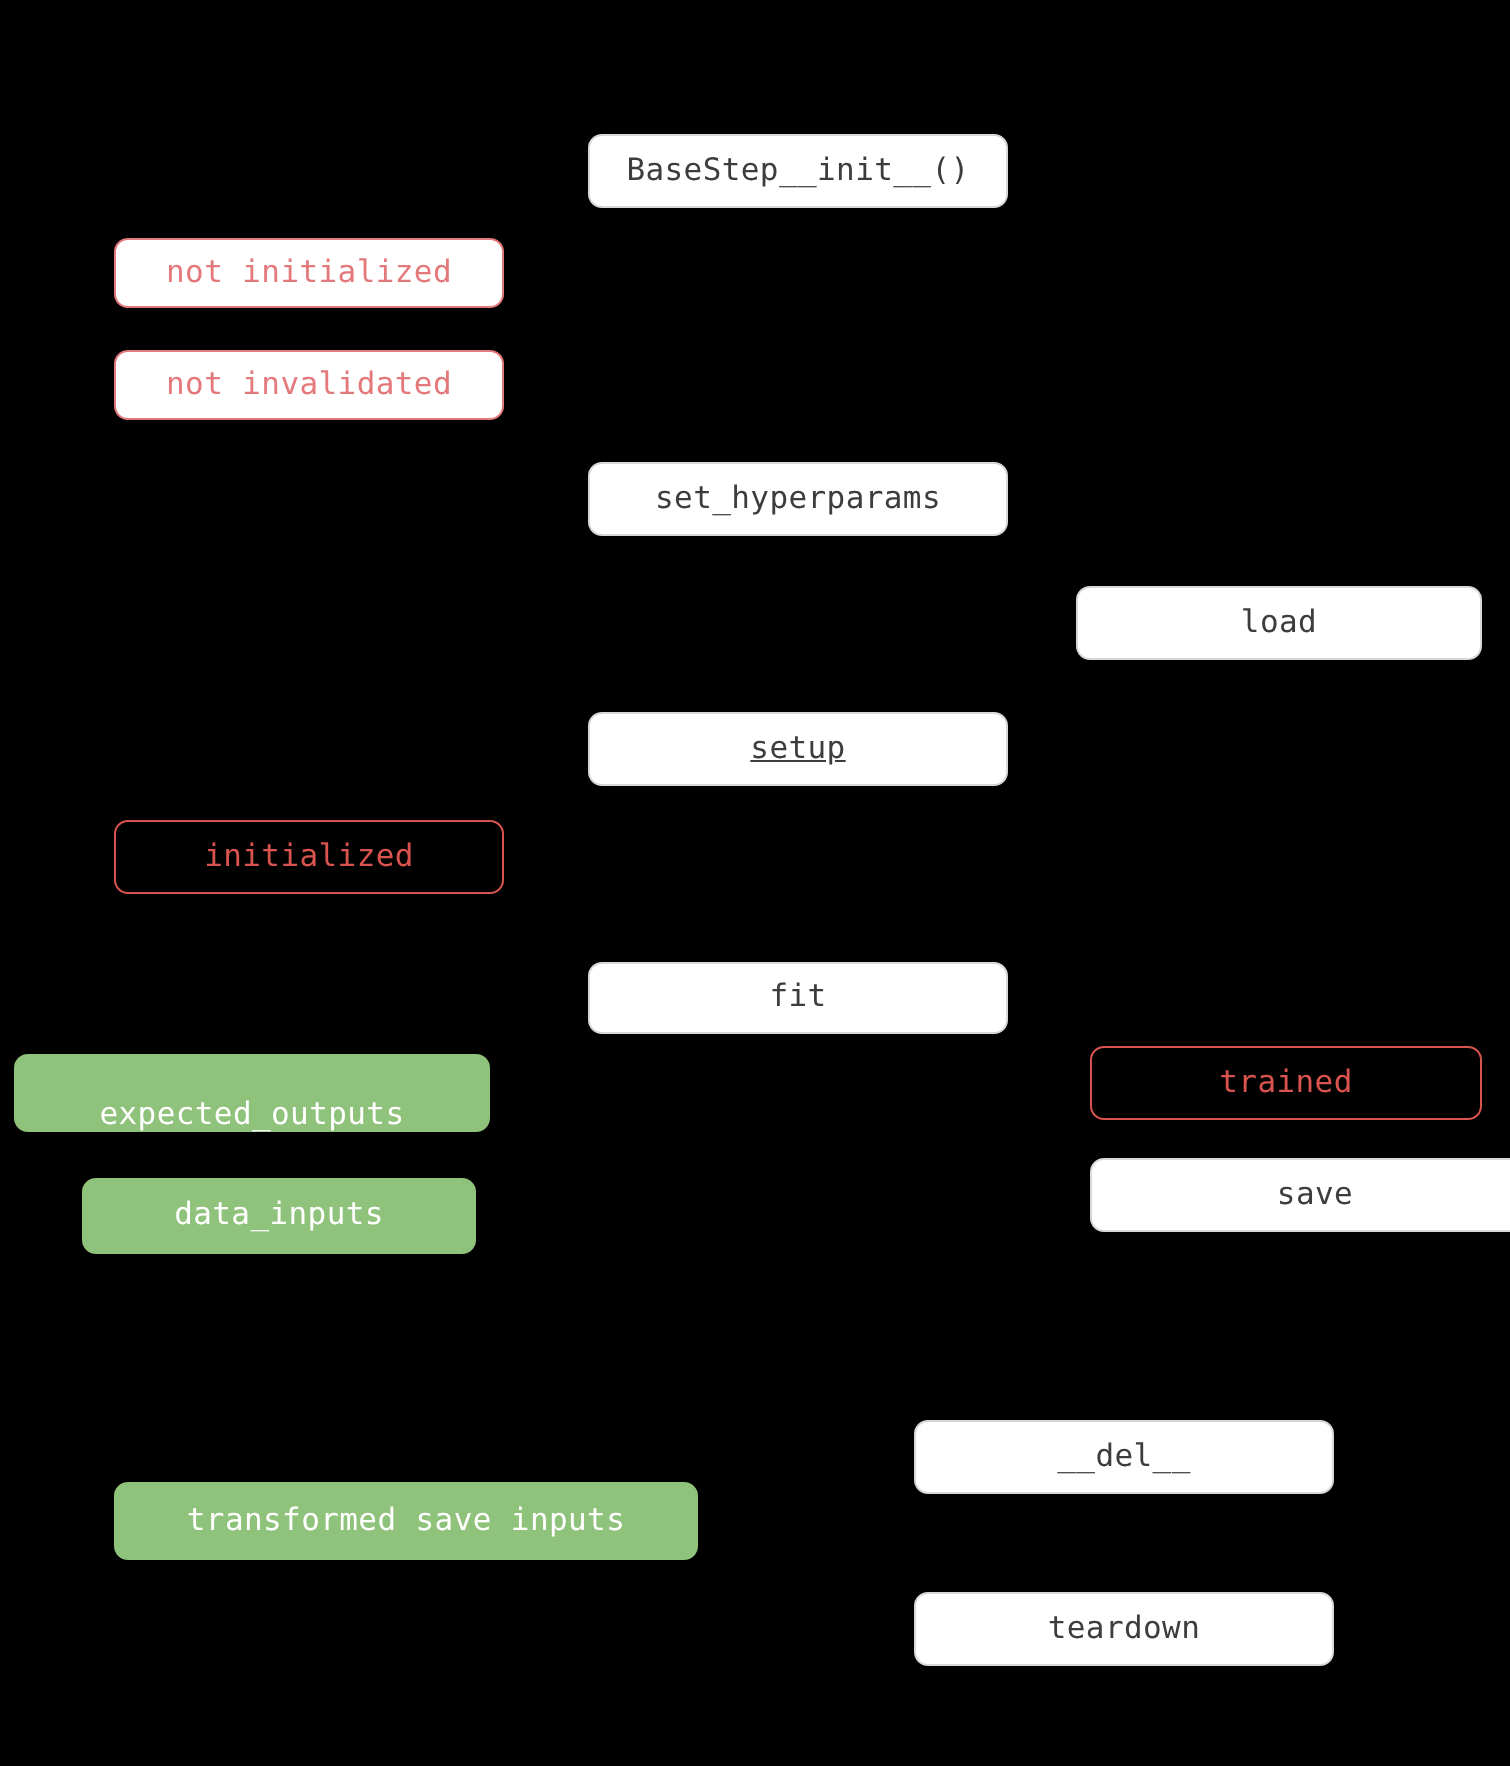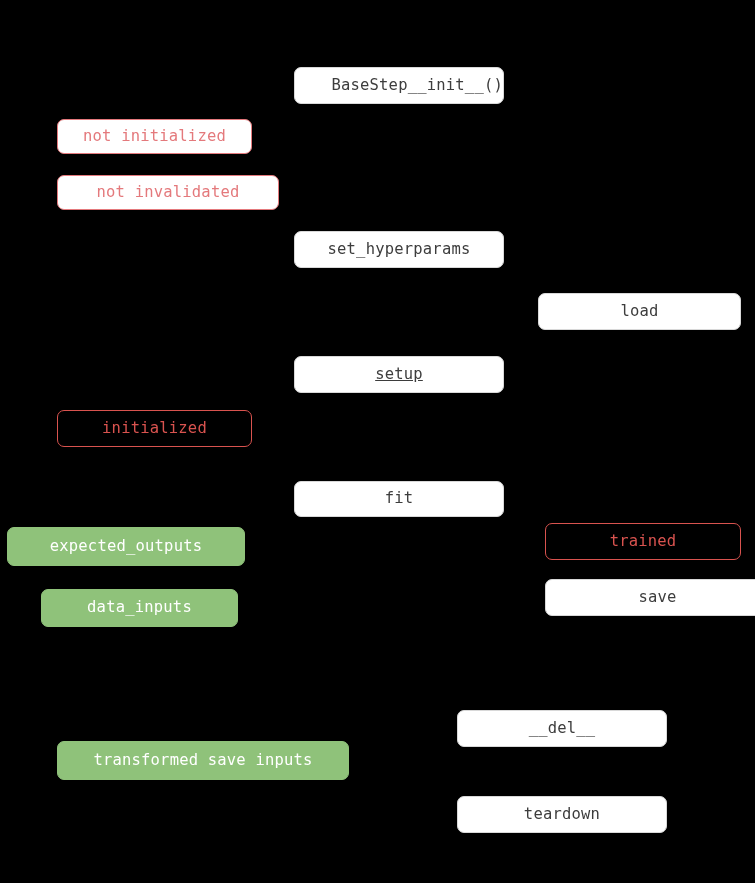--- a/index.html
+++ b/index.html
@@ -61,45 +61,45 @@
   .node.data {
     background: #8fc27a;
     border: 1px solid #8fc27a;
     color: #ffffff;
   }
 </style>
 </head>
 <body>
 
 <div id="diagram-canvas">
-    <div class="node method" style="left: 294px; top: 67px; width: 210px; height: 37px; justify-content: flex-end;">
+    <div class="node method" style="left: 294px; top: 67px; width: 210px; height: 37px;">
       <span>BaseStep__init__()</span>
     </div>
     <div class="node state-open" style="left: 57px; top: 119px; width: 195px; height: 35px;">
       <span>not initialized</span>
     </div>
-    <div class="node state-open" style="left: 57px; top: 175px; width: 222px; height: 35px;">
+    <div class="node state-open" style="left: 57px; top: 175px; width: 195px; height: 35px;">
       <span>not invalidated</span>
     </div>
     <div class="node method" style="left: 294px; top: 231px; width: 210px; height: 37px;">
       <span>set_hyperparams</span>
     </div>
     <div class="node method" style="left: 538px; top: 293px; width: 203px; height: 37px;">
       <span>load</span>
     </div>
     <div class="node method" style="left: 294px; top: 356px; width: 210px; height: 37px; text-decoration: underline;">
       <span>setup</span>
     </div>
     <div class="node state-active" style="left: 57px; top: 410px; width: 195px; height: 37px;">
       <span>initialized</span>
     </div>
     <div class="node method" style="left: 294px; top: 481px; width: 210px; height: 36px;">
       <span>fit</span>
     </div>
-    <div class="node data" style="left: 7px; top: 527px; width: 238px; height: 39px;">
+    <div class="node data" style="left: 7px; top: 527px; width: 238px; height: 39px; align-items: flex-end;">
       <span>expected_outputs</span>
     </div>
     <div class="node state-active" style="left: 545px; top: 523px; width: 196px; height: 37px;">
       <span>trained</span>
     </div>
     <div class="node method" style="left: 545px; top: 579px; width: 225px; height: 37px;">
       <span>save</span>
     </div>
     <div class="node data" style="left: 41px; top: 589px; width: 197px; height: 38px;">
       <span>data_inputs</span>

